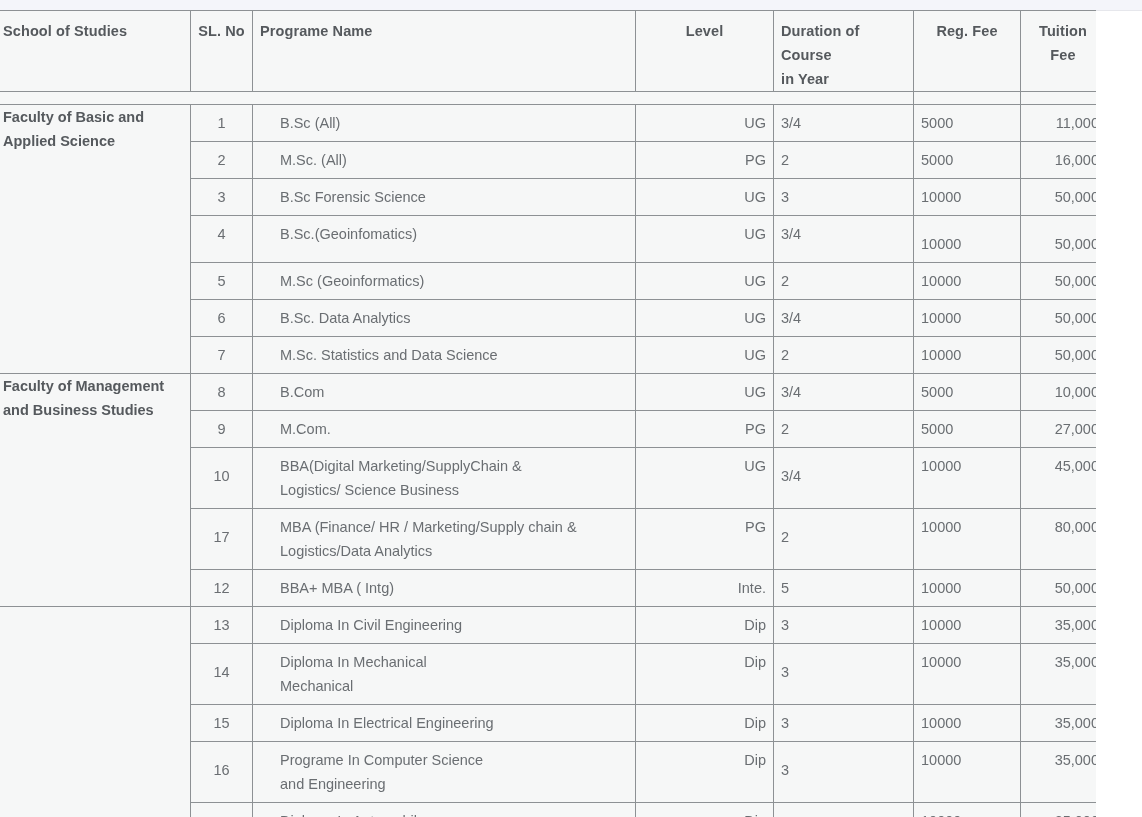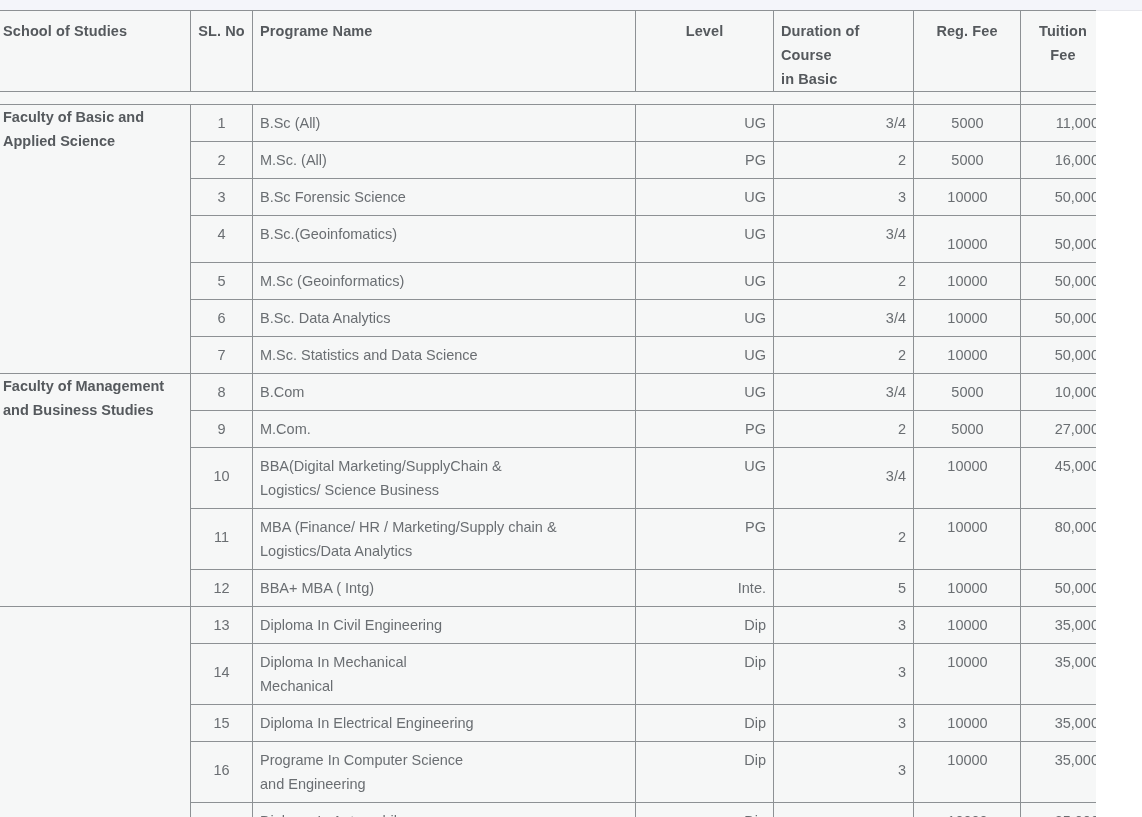--- a/index.html
+++ b/index.html
@@ -104,24 +104,24 @@
     padding: 6px 7px 6px 7px;
     box-sizing: border-box;
   }
   td.school .cell {
     font-weight: bold;
     color: #55595d;
     font-size: 14.5px;
     padding-left: 7px;
   }
   td.sl      .cell { text-align: center; }
-  td.prog    .cell { text-align: left; }
+  td.prog    .cell { text-align: left; margin-left: 20px; }
   td.level   .cell { text-align: right; }
-  td.dur     .cell { text-align: right; }
-  td.reg     .cell { text-align: center; padding-right: 6px; }
+  td.dur     .cell { text-align: left; }
+  td.reg     .cell { text-align: left; padding-right: 6px; }
   td.tuition .cell { text-align: right; padding-right: 6px; }
 
   
   td.school { vertical-align: middle; }
   td.school .cell { padding-top: 0; padding-bottom: 0; }
 
   .pad-mid { padding-top: 16px !important; }
 
   tr.r1 td { height: 35px; }
   tr.tall td { height: 58px; }
@@ -163,21 +163,21 @@
           </th>
           <th>
             <div class="th-inner th-left">Programe Name</div>
           </th>
           <th>
             <div class="th-inner th-center">Level</div>
           </th>
           <th>
             <div class="th-inner th-left">
               <div>Duration of Course</div>
-              <div>in Basic</div>
+              <div>in Year</div>
             </div>
           </th>
           <th>
             <div class="th-inner th-center">Reg. Fee</div>
           </th>
           <th>
             <div class="th-inner th-center">Tuition Fee</div>
           </th>
         </tr>
       </thead>
@@ -411,21 +411,21 @@
             </td>
             <td class="reg">
               <div class="cell">10000</div>
             </td>
             <td class="tuition">
               <div class="cell">45,000</div>
             </td>
           </tr>
           <tr class="tall">
             <td class="sl">
-              <div class="cell pad-mid">11</div>
+              <div class="cell pad-mid">17</div>
             </td>
             <td class="prog">
               <div class="cell">
                 <div>MBA (Finance/ HR / Marketing/Supply chain &amp;</div>
                 <div>Logistics/Data Analytics</div>
               </div>
             </td>
             <td class="level">
               <div class="cell">PG</div>
             </td>

